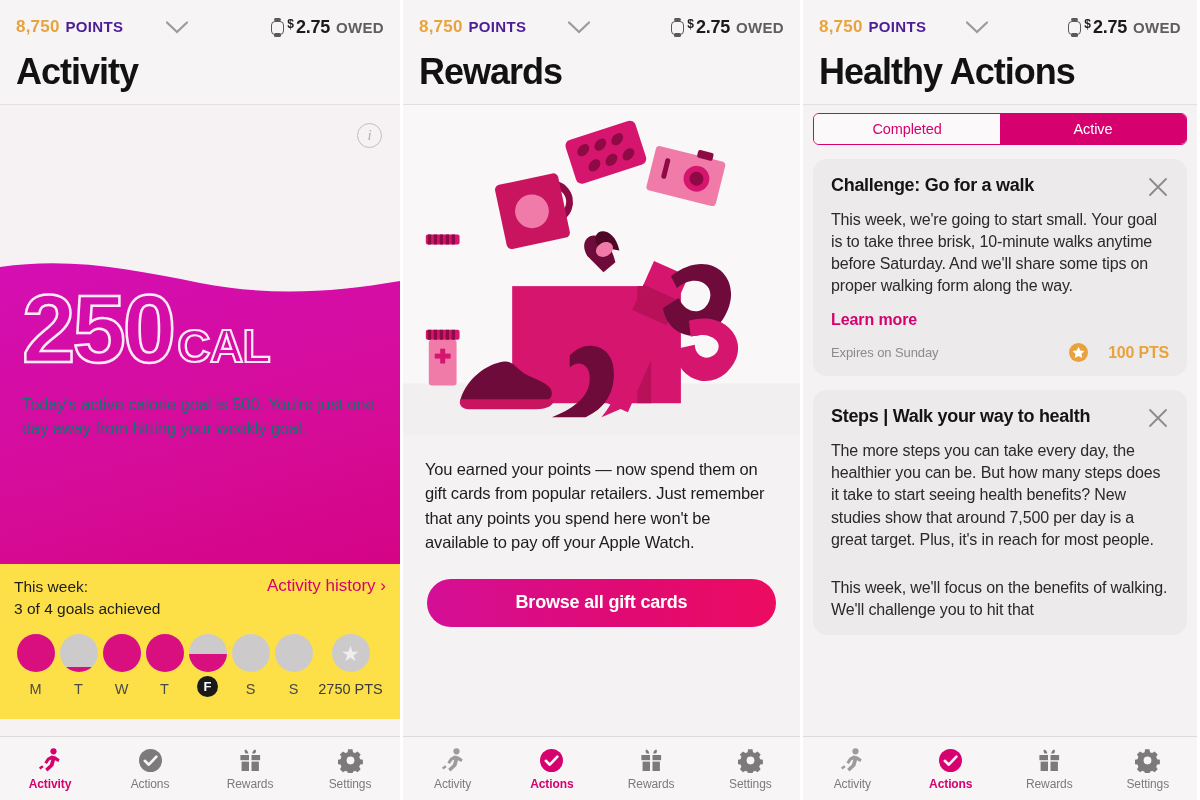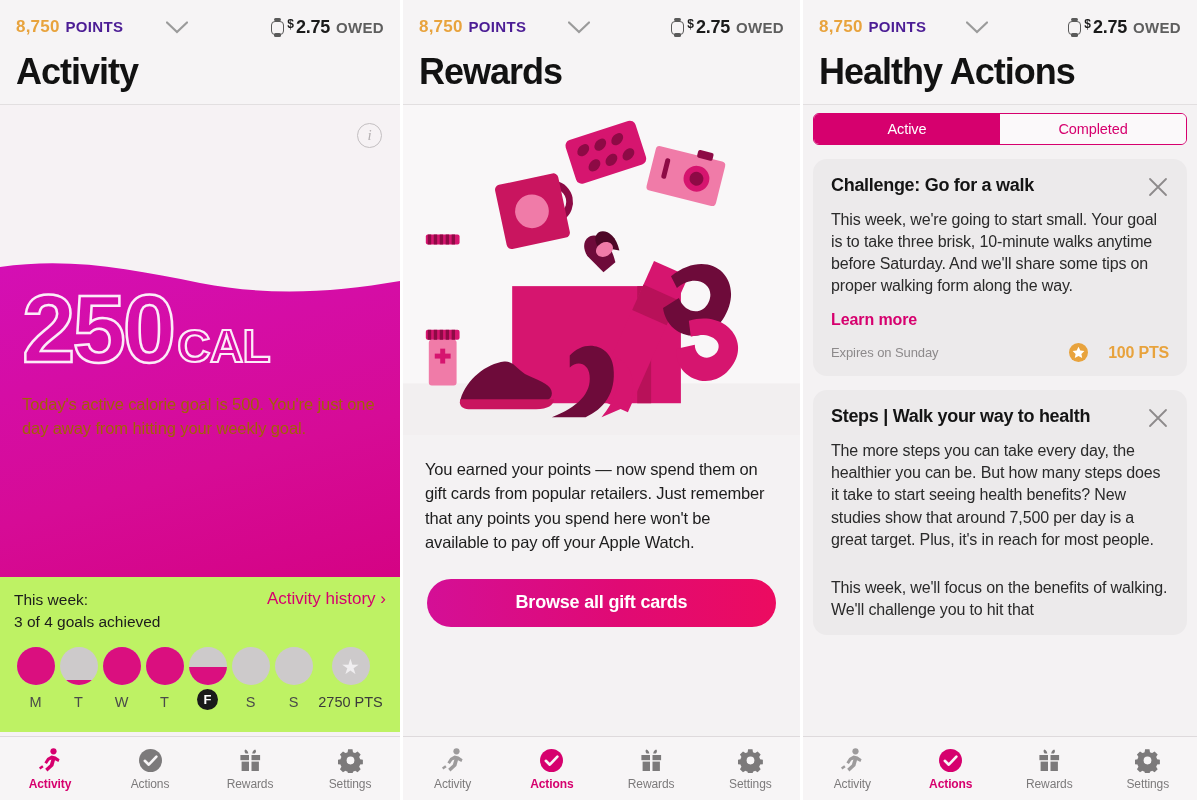--- a/index.html
+++ b/index.html
@@ -70,26 +70,26 @@
     font-size: 96px; font-weight: bold; line-height: .92; letter-spacing: -3px;
     color: transparent; -webkit-text-stroke: 2.5px rgba(255,255,255,.92);
     display: inline-block; vertical-align: baseline;
   }
   .cal-unit {
     font-size: 46px; font-weight: bold; letter-spacing: -.5px;
     color: transparent; -webkit-text-stroke: 2.2px rgba(255,255,255,.92);
     display: inline-block; margin-left: 4px; vertical-align: baseline;
   }
   .cal-desc {
-    margin-top: 20px; color: #a16207; font-size: 16.5px; line-height: 1.42;
+    margin-top: 20px; color: #0f766e; font-size: 16.5px; line-height: 1.42;
     font-weight: 500; letter-spacing: -.1px;
   }
   .week-card {
-    position: absolute; left: 0; right: 0; bottom: 4px; height: 155px;
-    background: #bef264; padding: 12px 14px 0 14px;
+    position: absolute; left: 0; right: 0; bottom: 17px; height: 155px;
+    background: #fde047; padding: 12px 14px 0 14px;
   }
   .week-top { display: flex; justify-content: space-between; align-items: flex-start; }
   .week-title { font-size: 15.5px; color: #1c1c1c; line-height: 1.42; }
   .week-link { font-size: 17px; color: #d6006e; font-weight: 400; white-space: nowrap; }
   .days { display: flex; gap: 0; margin-top: 14px; }
   .day { width: 46px; display: flex; flex-direction: column; align-items: center; }
   .day-ring {
     width: 38px; height: 38px; border-radius: 50%; background: #cdcacb;
     position: relative; overflow: hidden;
   }
@@ -506,22 +506,22 @@
           <span class="owed-amt">2.75</span>
           <span class="owed-lbl">OWED</span>
         </div>
       </div>
       <div class="page-title">Healthy Actions</div>
     </div>
     <div class="hdr-rule"></div>
 
     <div class="ha-body">
       <div class="seg">
+        <div class="seg-item off">Completed</div>
         <div class="seg-item on">Active</div>
-        <div class="seg-item off">Completed</div>
       </div>
 
       <div class="card">
         <div class="card-head">
           <div class="card-title">Challenge: Go for a walk</div>
           <span class="x-icon">
             <svg width="22" height="22" viewBox="0 0 22 22">
                 <path d="M3 3 L19 19 M19 3 L3 19" stroke="#8d8a8b" stroke-width="1.8" stroke-linecap="round"></path>
               </svg>
           </span>

